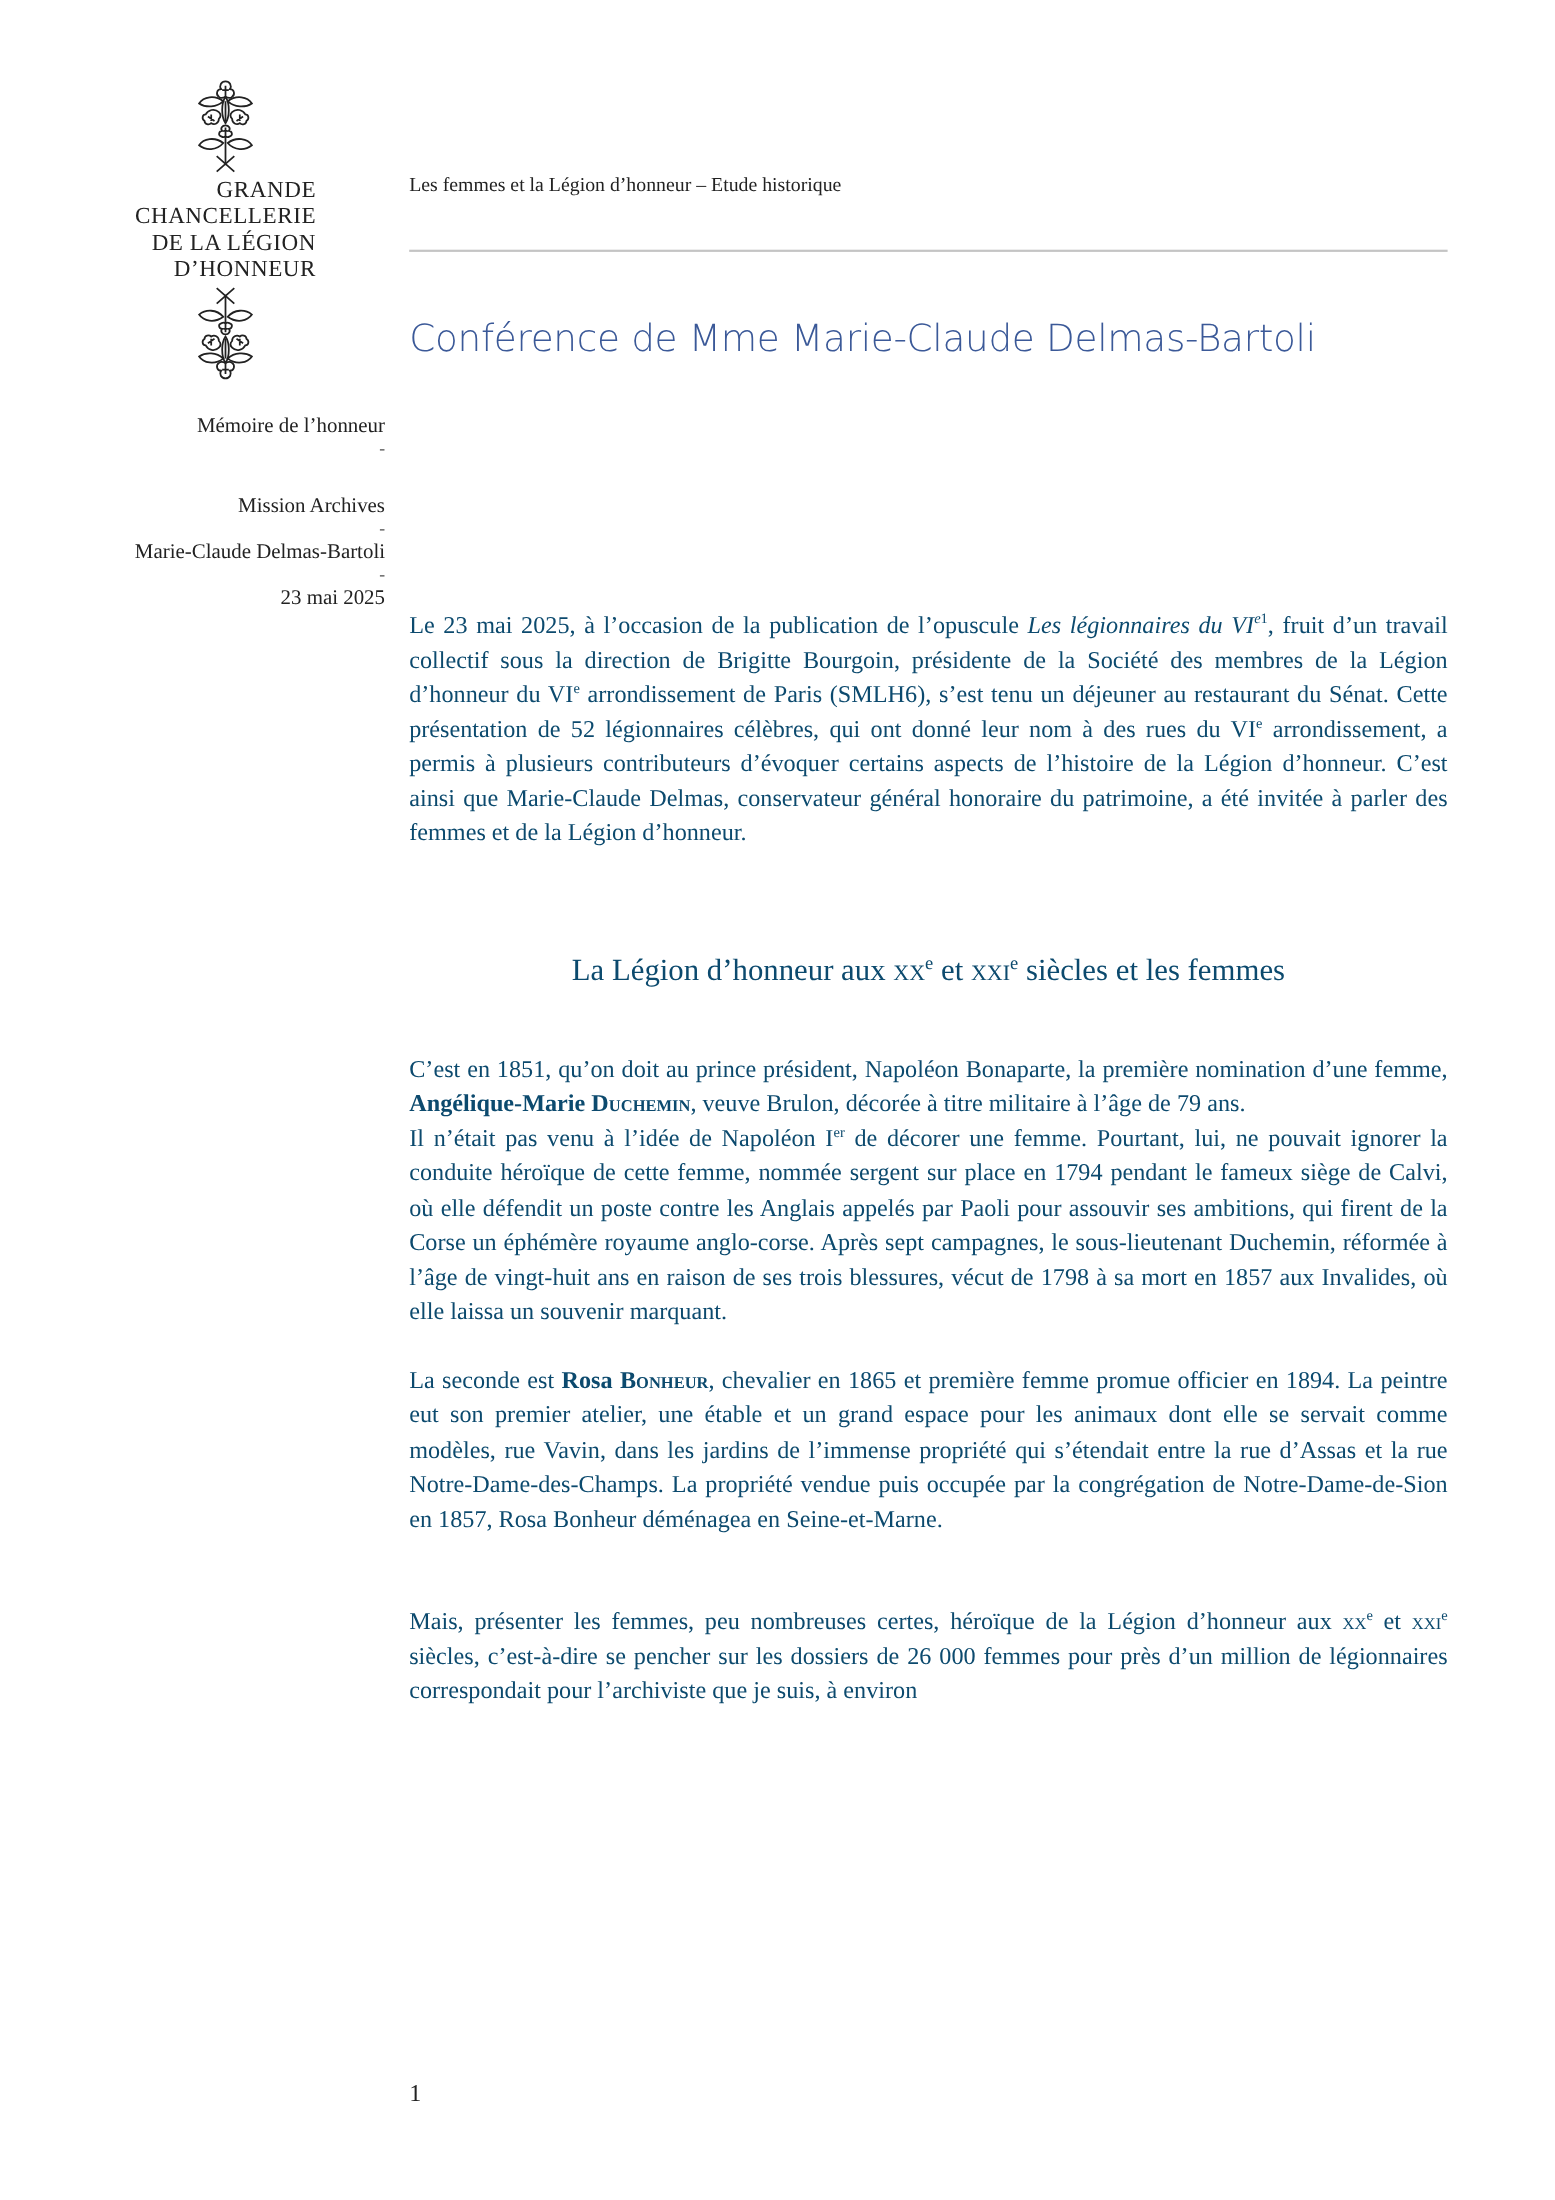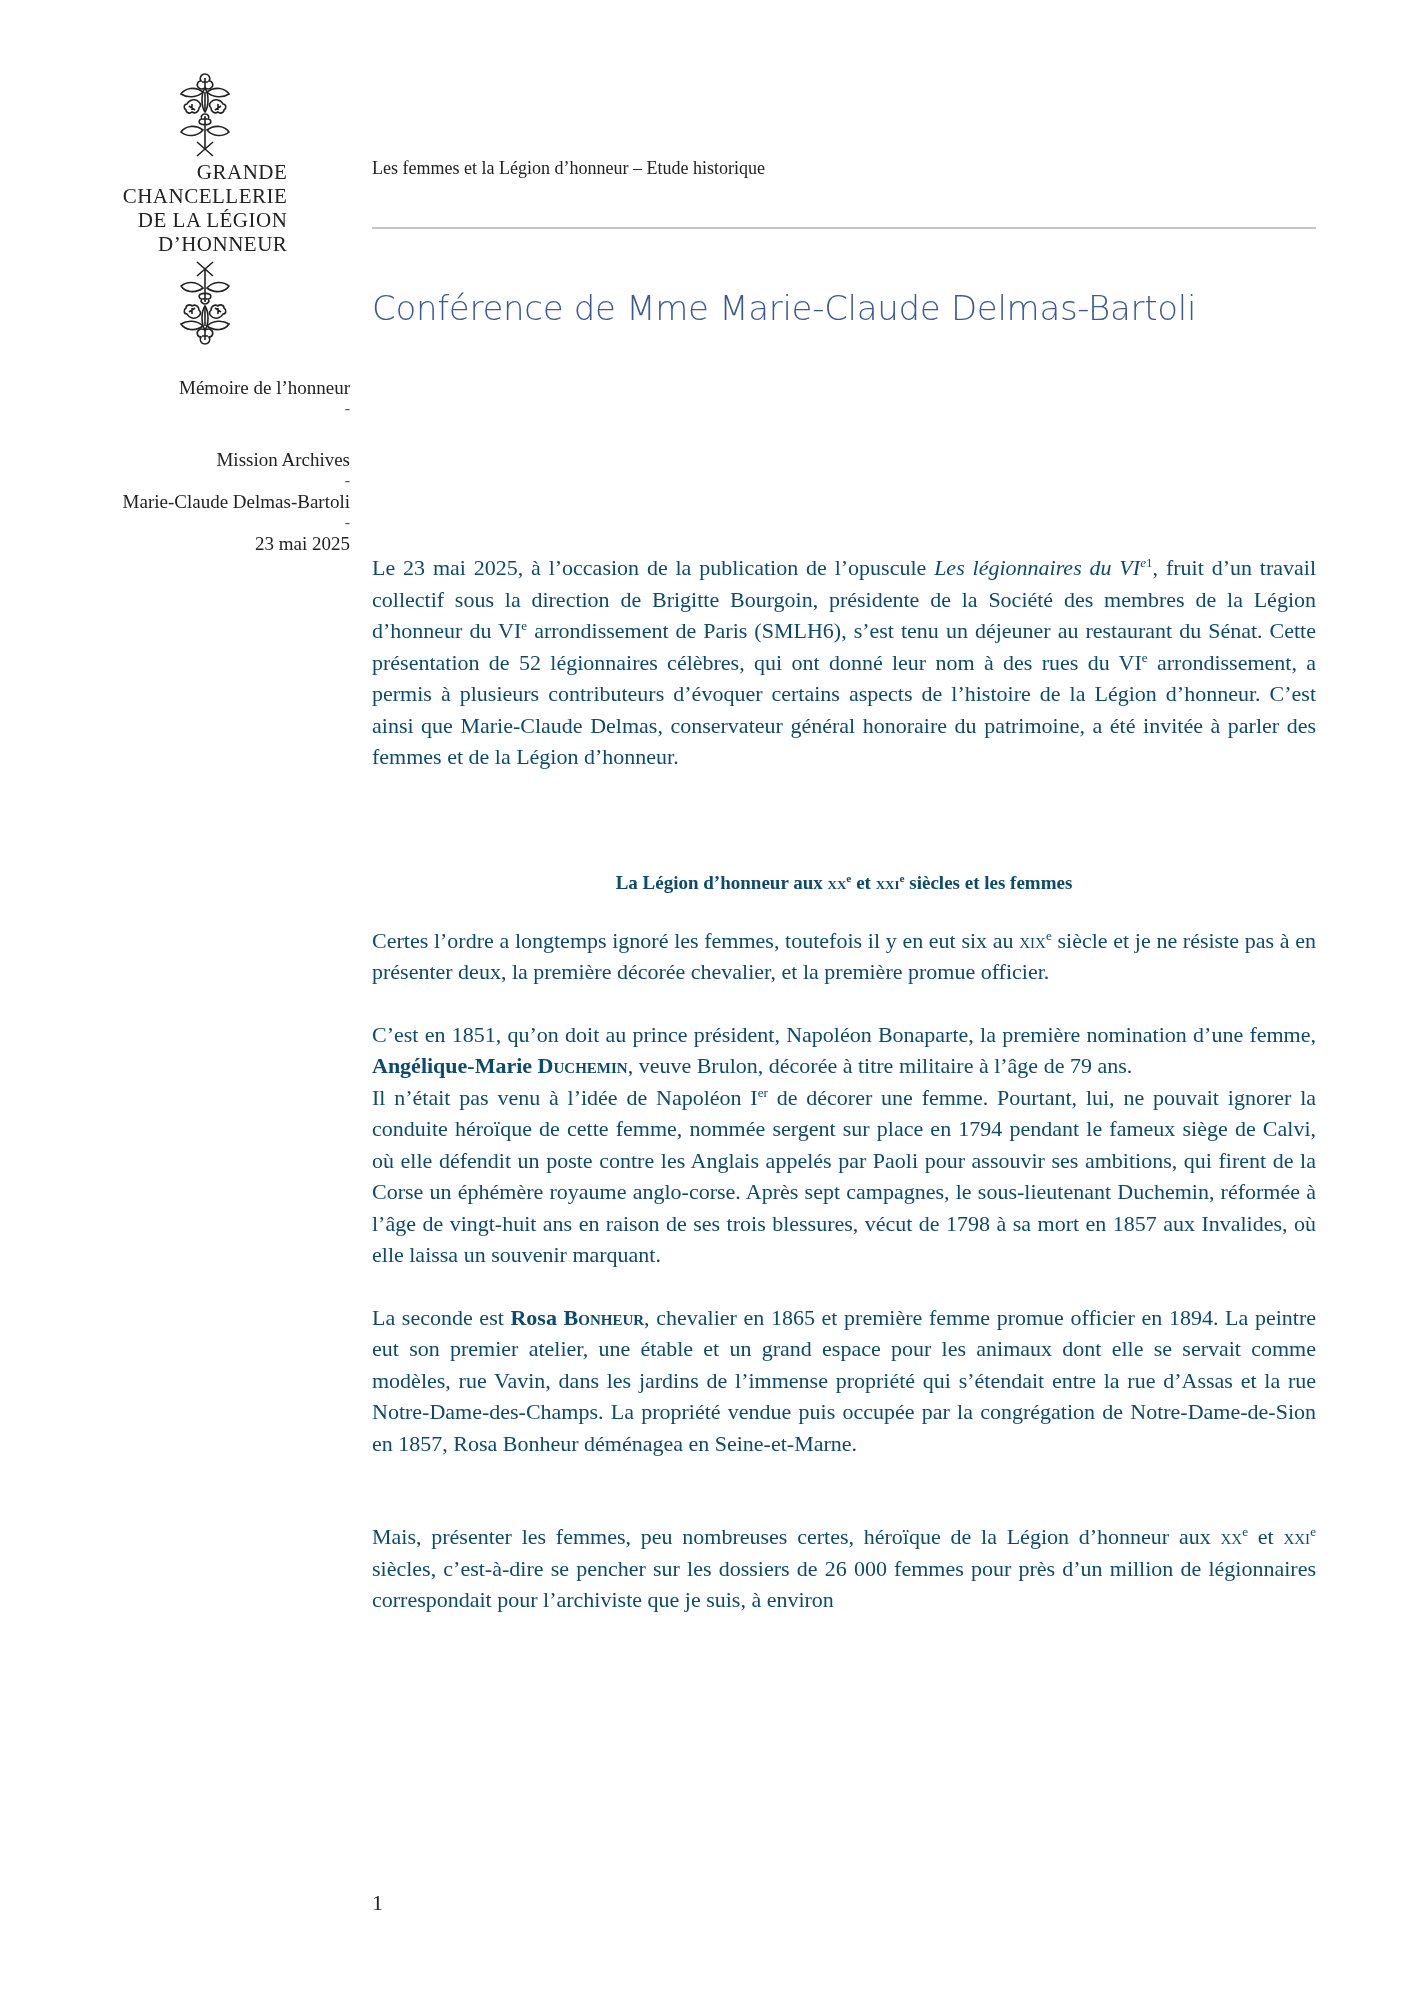--- a/index.html
+++ b/index.html
@@ -82,22 +82,22 @@
       line-height: 31.5px;
       color: #0c4a6e;
     }
     .content p {
       margin: 0;
       text-align: justify;
     }
     .para-gap-lg { height: 94px; }
     .section-heading {
       text-align: center;
-      font-weight: bold;
-      font-size: 19px;
+      font-weight: normal;
+      font-size: 28px;
       line-height: 32px;
       margin: 0 0 26px 0;
     }
     .sc { font-variant: small-caps; }
     sup { font-size: 60%; line-height: 0; }
     .gap-md { height: 31px; }
     .gap-xl { height: 62px; }
     .page-number {
       position: absolute;
       left: 372px;
@@ -179,21 +179,20 @@
   <div>Conférence de Mme Marie-Claude Delmas-Bartoli</div>
 </div>
 
 <div class="content">
   <p><span>Le 23 mai 2025, à l’occasion de la publication de l’opuscule </span><i><span>Les légionnaires du VI</span><sup>e</sup></i><sup>1</sup><span>, fruit d’un travail collectif sous la direction de Brigitte Bourgoin, présidente de la Société des membres de la Légion d’honneur du VI</span><sup>e</sup><span> arrondissement de Paris (SMLH6), s’est tenu un déjeuner au restaurant du Sénat. Cette présentation de 52 légionnaires célèbres, qui ont donné leur nom à des rues du VI</span><sup>e</sup><span> arrondissement, a permis à plusieurs contributeurs d’évoquer certains aspects de l’histoire de la Légion d’honneur. C’est ainsi que Marie-Claude Delmas, conservateur général honoraire du patrimoine, a été invitée à parler des femmes et de la Légion d’honneur.</span></p>
 
   <div class="para-gap-lg"></div>
 
   <div class="section-heading"><span>La Légion d’honneur aux </span><span class="sc">xx</span><sup>e</sup><span> et </span><span class="sc">xxi</span><sup>e</sup><span> siècles et les femmes</span></div>
 
-  <p><span>Certes l’ordre a longtemps ignoré les femmes, toutefois il y en eut six au </span><span class="sc">xix</span><sup>e</sup><span> siècle et je ne résiste pas à en présenter deux, la première décorée chevalier, et la première promue officier.</span></p>
 
   <div class="gap-md"></div>
 
   <p><span>C’est en 1851, qu’on doit au prince président, Napoléon Bonaparte, la première nomination d’une femme, </span><b><span>Angélique-Marie </span><span>D</span><span class="sc">uchemin</span></b><span>, veuve Brulon, décorée à titre militaire à l’âge de 79 ans.</span></p>
 
   <p><span>Il n’était pas venu à l’idée de Napoléon I</span><sup>er</sup><span> de décorer une femme. Pourtant, lui, ne pouvait ignorer la conduite héroïque de cette femme, nommée sergent sur place en 1794 pendant le fameux siège de Calvi, où elle défendit un poste contre les Anglais appelés par Paoli pour assouvir ses ambitions, qui firent de la Corse un éphémère royaume anglo-corse. Après sept campagnes, le sous-lieutenant Duchemin, réformée à l’âge de vingt-huit ans en raison de ses trois blessures, vécut de 1798 à sa mort en 1857 aux Invalides, où elle laissa un souvenir marquant.</span></p>
 
   <div class="gap-md"></div>
 
   <p><span>La seconde est </span><b><span>Rosa </span><span>B</span><span class="sc">onheur</span></b><span>, chevalier en 1865 et première femme promue officier en 1894. La peintre eut son premier atelier, une étable et un grand espace pour les animaux dont elle se servait comme modèles, rue Vavin, dans les jardins de l’immense propriété qui s’étendait entre la rue d’Assas et la rue Notre-Dame-des-Champs. La propriété vendue puis occupée par la congrégation de Notre-Dame-de-Sion en 1857, Rosa Bonheur déménagea en Seine-et-Marne.</span></p>

